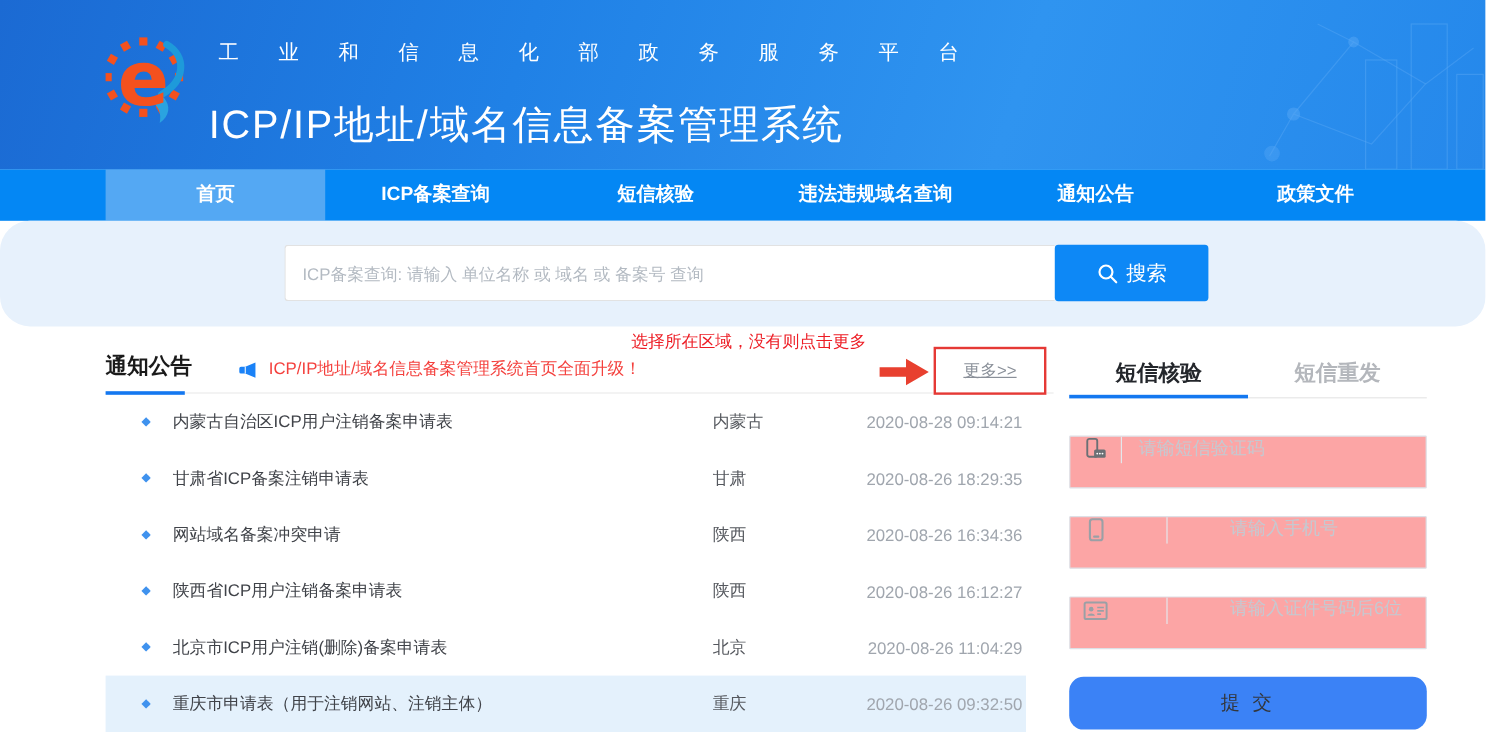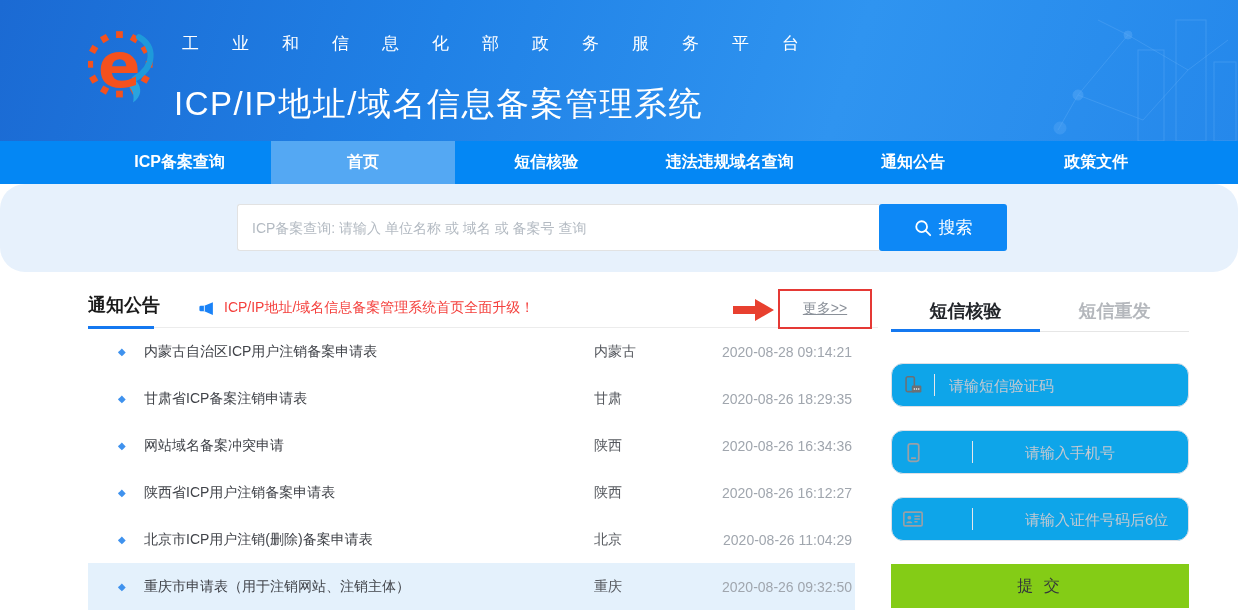--- a/index.html
+++ b/index.html
@@ -49,30 +49,30 @@
   .bullet { margin-left:30px; width:14px; color:#3f92ee; font-size:10px; }
   .row-title { margin-left:12px; width:450px; color:#404349; overflow:hidden; white-space:nowrap; }
   .row-region { width:112px; color:#55585e; }
   .row-date { width:146px; text-align:right; color:#a0a6ae; }
   
   .right-col { width:298px; margin-left:13px; }
   .sms-tabs { display:flex; height:60px; }
   .sms-tab { flex:1; text-align:center; padding-top:27px; font-size:18px; font-weight:bold;
     color:#23262b; border-bottom:3px solid #1478f0; cursor:pointer; }
   .sms-tab.inactive { color:#b4b7bc; border-bottom:1px solid #e6e6e6; }
-  .sms-input { margin-top:31px; height:44px; border:1px solid #dde0e6; border-radius:12px;
-    display:flex; align-items:center; background:#0ea5e9; }
+  .sms-input { margin-top:31px; height:44px; border:1px solid #dde0e6; border-radius:1px;
+    display:flex; align-items:flex-start; background:#fca5a5; }
   .sms-input + .sms-input { margin-top:23px;gap:38px; }
   .icon-box { width:42px; display:flex; align-items:center; justify-content:center; }
   .in-divider { width:1px; height:22px; background:#e4e7eb; }
   .sms-field { flex:1; min-width:0; border:none; outline:none; font-size:15px; color:#333;
     margin:0 10px 0 12px; background:transparent; }
   .sms-field::placeholder { color:#c4c9d1; }
-  .submit-btn { margin-top:23px; width:100%; height:44px; background:#84cc16; border:none;
-    border-radius:0; font-size:16px; color:#33363b; letter-spacing:3px; cursor:pointer; }
+  .submit-btn { margin-top:23px; width:100%; height:44px; background:#3b82f6; border:none;
+    border-radius:12px; font-size:16px; color:#33363b; letter-spacing:3px; cursor:pointer; }
 </style>
 </head>
 <body>
 
 <div class="header">
   <svg class="header-deco" width="300" height="141" viewBox="0 0 300 141" fill="none" stroke="#8ec7ff" stroke-width="1">
     <rect x="200" y="50" width="26" height="91" opacity=".5"></rect>
     <rect x="238" y="20" width="30" height="121" opacity=".5"></rect>
     <rect x="276" y="62" width="22" height="79" opacity=".5"></rect>
     <path d="M140 95 L190 35 L250 70 L205 120 Z" opacity=".45"></path>
@@ -105,22 +105,22 @@
     </div>
     <div class="header-text">
       <div class="platform-title">工业和信息化部政务服务平台</div>
       <div class="system-title">ICP/IP地址/域名信息备案管理系统</div>
     </div>
   </div>
 </div>
 
 <div class="nav">
   <div class="nav-inner" id="nav-inner">
+      <div class="nav-item active">首页</div>
       <div class="nav-item">ICP备案查询</div>
-      <div class="nav-item active">首页</div>
       <div class="nav-item">短信核验</div>
       <div class="nav-item">违法违规域名查询</div>
       <div class="nav-item">通知公告</div>
       <div class="nav-item">政策文件</div>
     </div>
 </div>
 
 <div class="search-section">
   <div class="search-wrap">
     <input class="search-input" type="text" placeholder="ICP备案查询: 请输入 单位名称 或 域名 或 备案号 查询" style="">
@@ -139,20 +139,21 @@
     <div class="left-head">
       <div class="notice-title">通知公告</div>
       <div class="title-underline"></div>
       <div class="announce">
         <svg width="17" height="15" viewBox="0 0 24 20">
           <path d="M21 1 L9 6 H4 a2 2 0 0 0 -2 2 v4 a2 2 0 0 0 2 2 h5 l12 5 Z" fill="#1a82f7"></path>
           <path d="M9 6 v8" stroke="#fff" stroke-width="1.2"></path>
         </svg>
         <span>ICP/IP地址/域名信息备案管理系统首页全面升级！</span>
       </div>
+      <div class="annotation">选择所在区域，没有则点击更多</div>
       <svg class="ann-arrow" width="44" height="24" viewBox="0 0 44 24">
         <path d="M2 8 L24 8 L24 1 L43 12 L24 23 L24 16 L2 16 Z" fill="#e8402f"></path>
       </svg>
       <div class="more-box">
         <span>更多&gt;&gt;</span>
       </div>
     </div>
     <div class="notice-list" id="notice-list">
   <div class="notice-row">
     <span class="bullet">◆</span>

